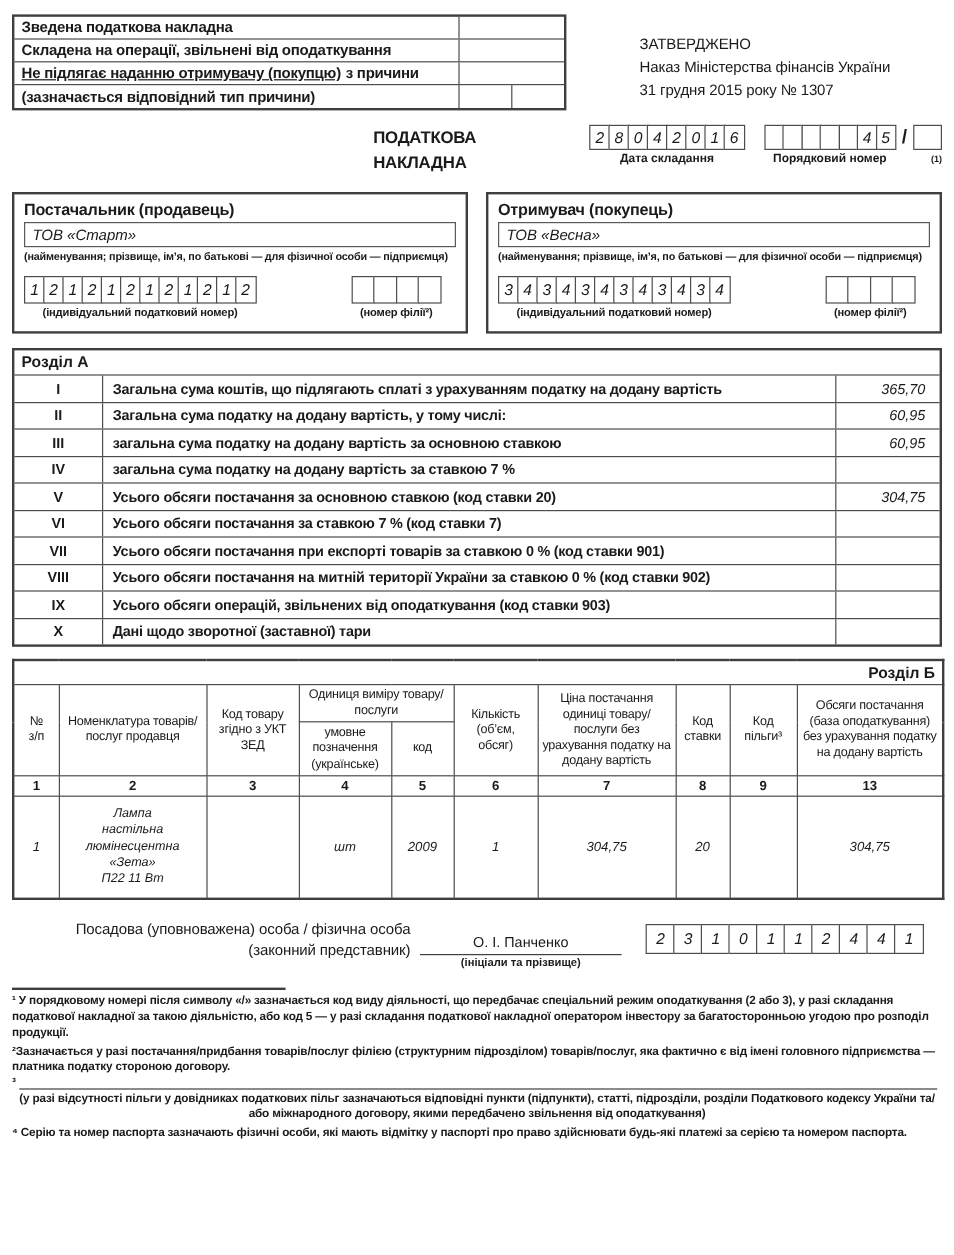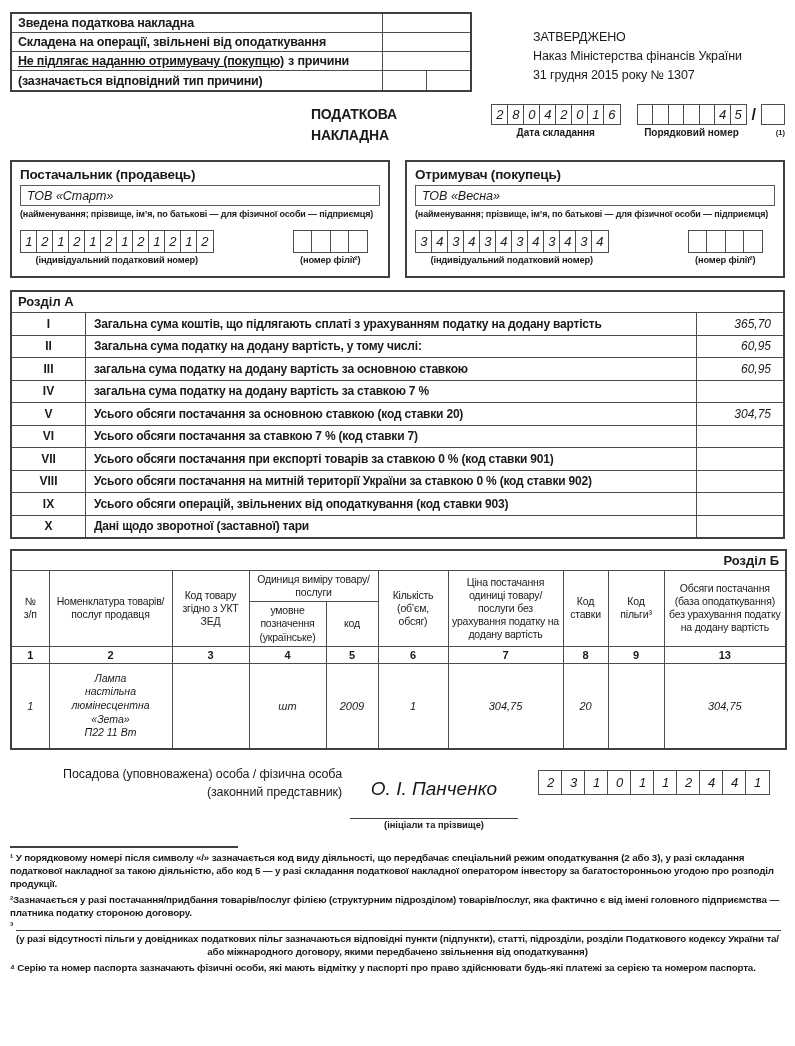--- a/index.html
+++ b/index.html
@@ -77,21 +77,21 @@
   .b .pre { white-space:pre-line; }
   .b .nums td { font-weight:bold; font-size:11px; height:17px; padding:1px; }
   .b .brow td { font-style:italic; font-size:11px; height:86px; }
   .b .brow .bname { font-size:10.5px; white-space:pre-line; line-height:1.3; }
 
   
   .statement { margin-top:17px; text-align:center; font-weight:bold; font-size:12px; line-height:1.55; padding:0 8px; letter-spacing:-0.1px; }
   .sig { display:flex; align-items:flex-start; margin-top:15px; }
   .sig-label { width:332px; font-size:12.5px; line-height:1.45; letter-spacing:-0.1px;text-align:right; }
   .sig-name-block { width:168px; margin-left:8px; margin-top:13px; text-align:center; }
-  .sig-name { font-style:italic; font-size:19px; border-bottom:1.5px solid #3f3f3f; padding-bottom:18px; }
+  .sig-name { font-size:12px; border-bottom:1.5px solid #3f3f3f; padding-bottom:3px; }
   .sig-caption { font-size:9.3px; font-weight:bold; margin-top:1px; }
   .sig-reg { margin-left:auto; width:262px; display:flex; flex-direction:column; align-items:center; margin-top:5px; }
   .reg-cells .cell { width:24.5px; height:25px; }
   .reg-caption { margin-top:3px; line-height:1.35; width:250px; }
 
   
   .fn-sep { width:228px; border-top:2px solid #3f3f3f; margin-top:16px; }
   .fn { font-size:9.8px; font-weight:bold; line-height:1.33; margin-top:3px; letter-spacing:-0.15px; text-align:left; }
   .fn3-row { display:flex; align-items:flex-end; margin-top:2px; height:10px; }
   .fn3-marker { font-size:9.8px; font-weight:bold; line-height:1; }

